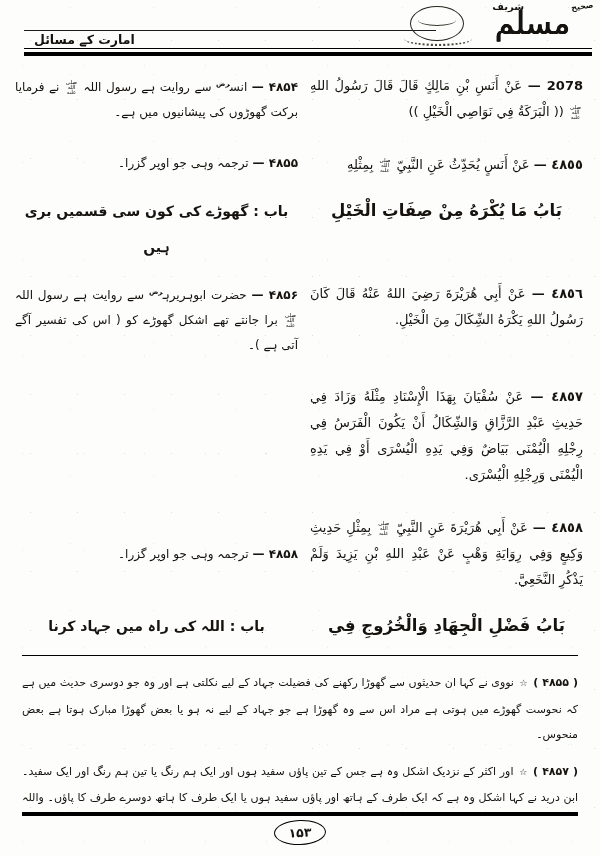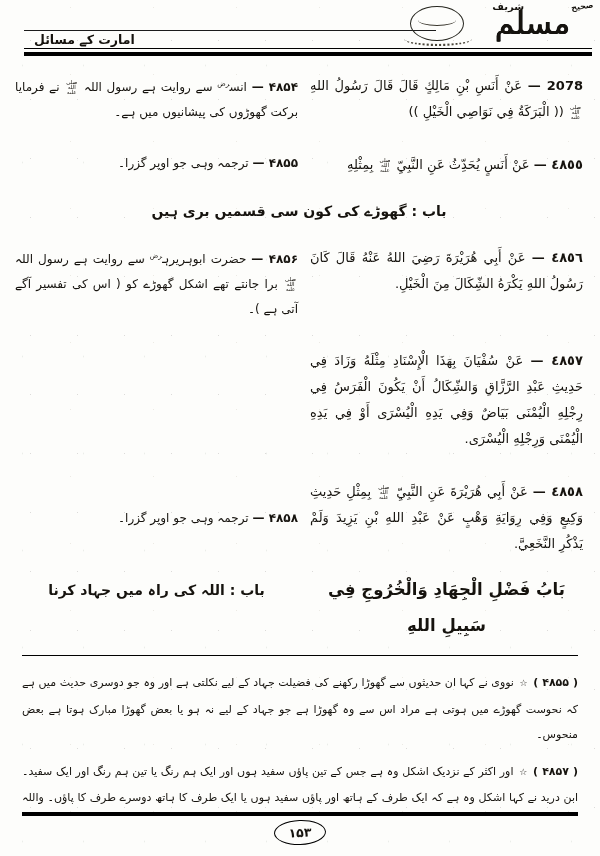--- a/index.html
+++ b/index.html
@@ -39,21 +39,21 @@
   .c-ur{flex:1;min-width:0;}
   .ar{font-size:13px;line-height:26px;text-align:justify;direction:rtl;}
   .ur{font-size:12px;line-height:25px;text-align:justify;direction:rtl;}
   .num{font-weight:bold;white-space:nowrap;}
   .h-ar{font-size:16.5px;font-weight:bold;text-align:center;line-height:36px;}
   .h-ur{font-size:14px;font-weight:bold;text-align:center;line-height:36px;}
   .row-heading{margin:2px 0 3px;}
   .v-mid{align-self:center;}
   .saw{display:inline-block;width:15px;height:14px;font-size:5.5px;line-height:5px;
        text-align:center;overflow:hidden;vertical-align:-3px;}
-  .ra{font-size:7px;vertical-align:5px;font-weight:normal;}
+  .ra{font-size:7px;vertical-align:5px;font-weight:bold;}
   
   .fn-sep{margin:1px 22px 0;border-top:1.6px solid #000;}
   .fns{height:153px;overflow:hidden;padding:3px 22px 0;direction:rtl;}
   .fn{font-size:11px;line-height:25.5px;text-align:justify;}
   .fn .star{font-size:9px;padding:0 2px;}
   
   .bottom-rule{position:absolute;left:22px;right:22px;top:812px;height:4px;background:#000;}
   .pageno{position:absolute;top:820px;left:50%;transform:translateX(-50%) rotate(-2deg);
           width:50px;height:23px;border:1.6px solid #000;border-radius:50%;
           text-align:center;font-size:12.5px;font-weight:bold;line-height:23px;direction:rtl;}
@@ -82,20 +82,21 @@
       <p class="ar c-ar"><span class="num">2078 —</span> <span>عَنْ أَنَسِ بْنِ مَالِكٍ قَالَ قَالَ رَسُولُ اللهِ</span> <span class="saw">صلى الله عليه وسلم</span> <span>(( الْبَرَكَةُ فِي نَوَاصِي الْخَيْلِ ))</span></p>
       <p class="ur c-ur"><span class="num">۴۸۵۴ —</span> <span>انس</span><span class="ra">رض</span> <span>سے روایت ہے رسول اللہ</span> <span class="saw">صلى الله عليه وسلم</span> <span>نے فرمایا برکت گھوڑوں کی پیشانیوں میں ہے۔</span></p>
     </div>
 
     <div class="row">
       <p class="ar c-ar"><span class="num">٤٨٥٥ —</span> <span>عَنْ أَنَسٍ يُحَدِّثُ عَنِ النَّبِيِّ</span> <span class="saw">صلى الله عليه وسلم</span> <span>بِمِثْلِهِ</span></p>
       <p class="ur c-ur"><span class="num">۴۸۵۵ —</span> <span>ترجمہ وہی جو اوپر گزرا۔</span></p>
     </div>
 
     <div class="row row-heading">
+      <div class="h-ar c-ar">بَابُ مَا يُكْرَهُ مِنْ صِفَاتِ الْخَيْلِ</div>
       <div class="h-ur c-ur">باب : گھوڑے کی کون سی قسمیں بری ہیں</div>
     </div>
 
     <div class="row">
       <p class="ar c-ar"><span class="num">٤٨٥٦ —</span> <span>عَنْ أَبِي هُرَيْرَةَ رَضِيَ اللهُ عَنْهُ قَالَ كَانَ رَسُولُ اللهِ يَكْرَهُ الشِّكَالَ مِنَ الْخَيْلِ.</span></p>
       <p class="ur c-ur"><span class="num">۴۸۵۶ —</span> <span>حضرت ابوہریرہ</span><span class="ra">رض</span> <span>سے روایت ہے رسول اللہ</span> <span class="saw">صلى الله عليه وسلم</span> <span>برا جانتے تھے اشکل گھوڑے کو ( اس کی تفسیر آگے آتی ہے )۔</span></p>
     </div>
 
     <div class="row">
       <p class="ar c-ar"><span class="num">٤٨٥٧ —</span> <span>عَنْ سُفْيَانَ بِهَذَا الْإِسْنَادِ مِثْلَهُ وَزَادَ فِي حَدِيثِ عَبْدِ الرَّزَّاقِ وَالشِّكَالُ أَنْ يَكُونَ الْفَرَسُ فِي رِجْلِهِ الْيُمْنَى بَيَاضٌ وَفِي يَدِهِ الْيُسْرَى أَوْ فِي يَدِهِ الْيُمْنَى وَرِجْلِهِ الْيُسْرَى.</span></p>

